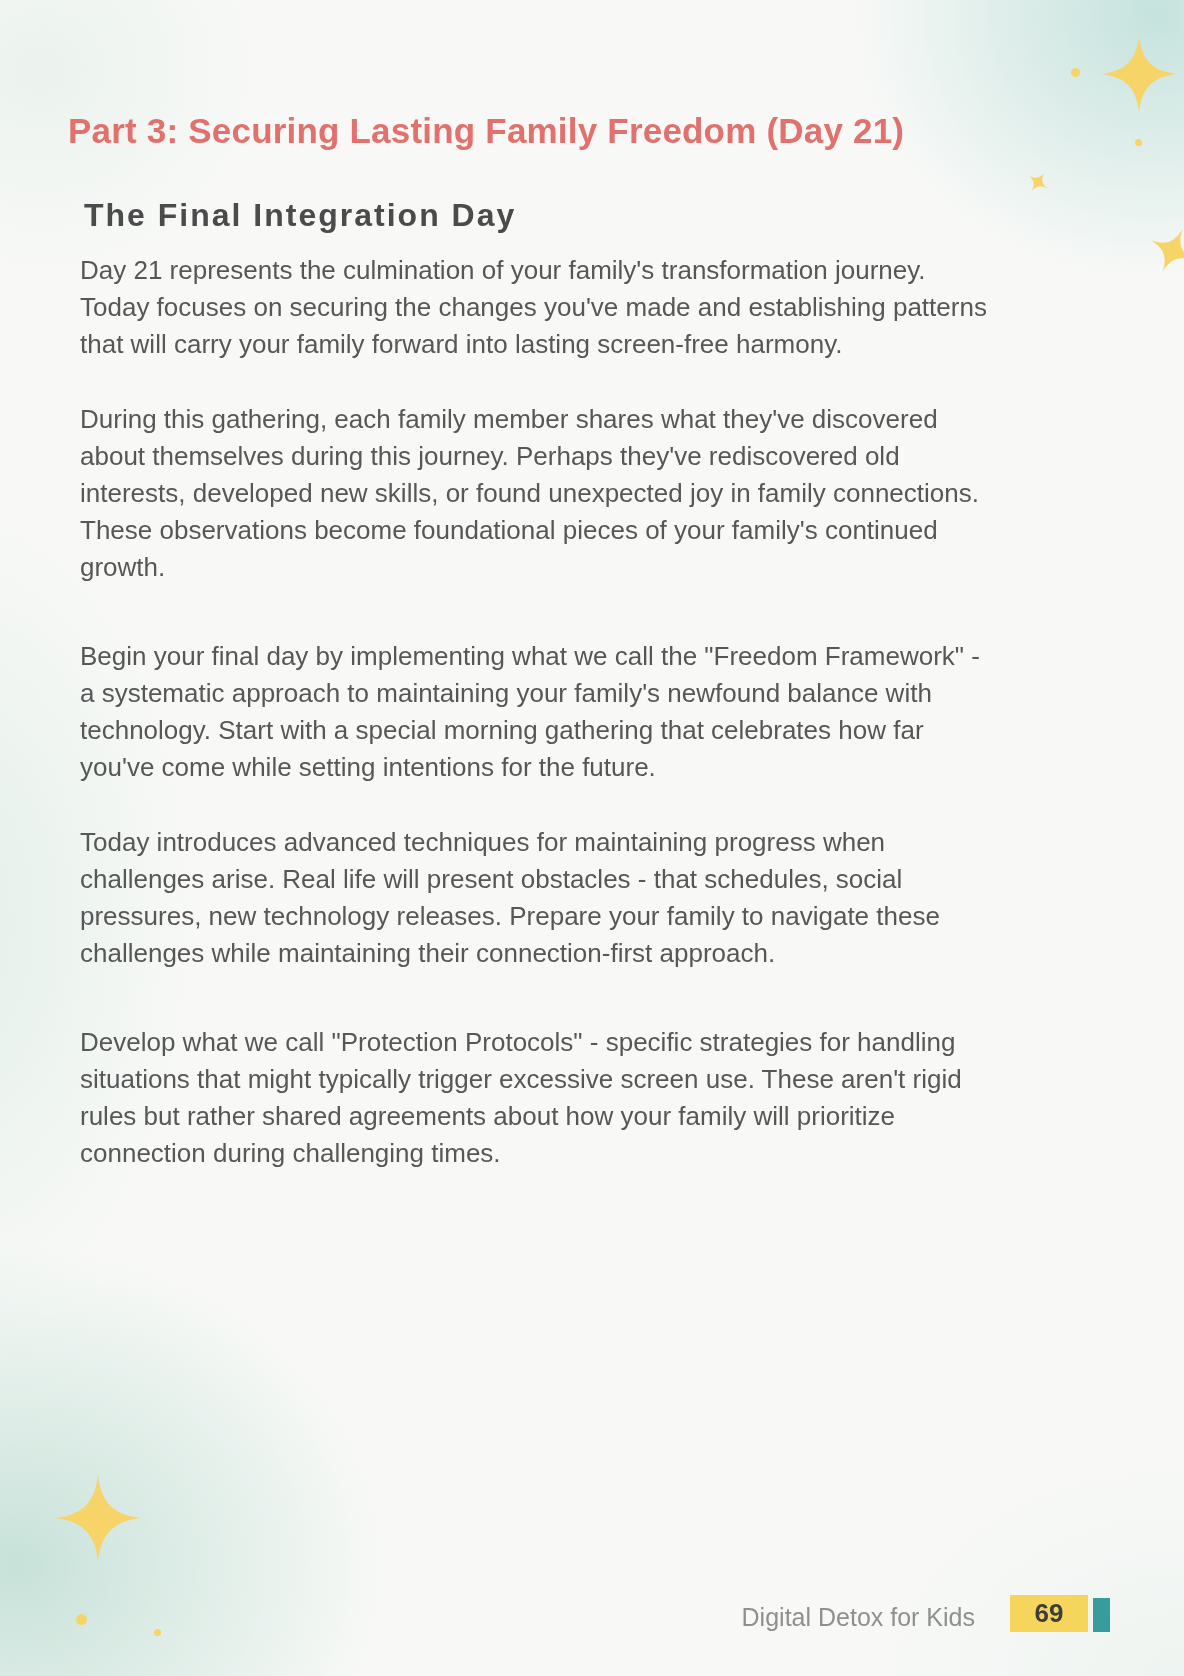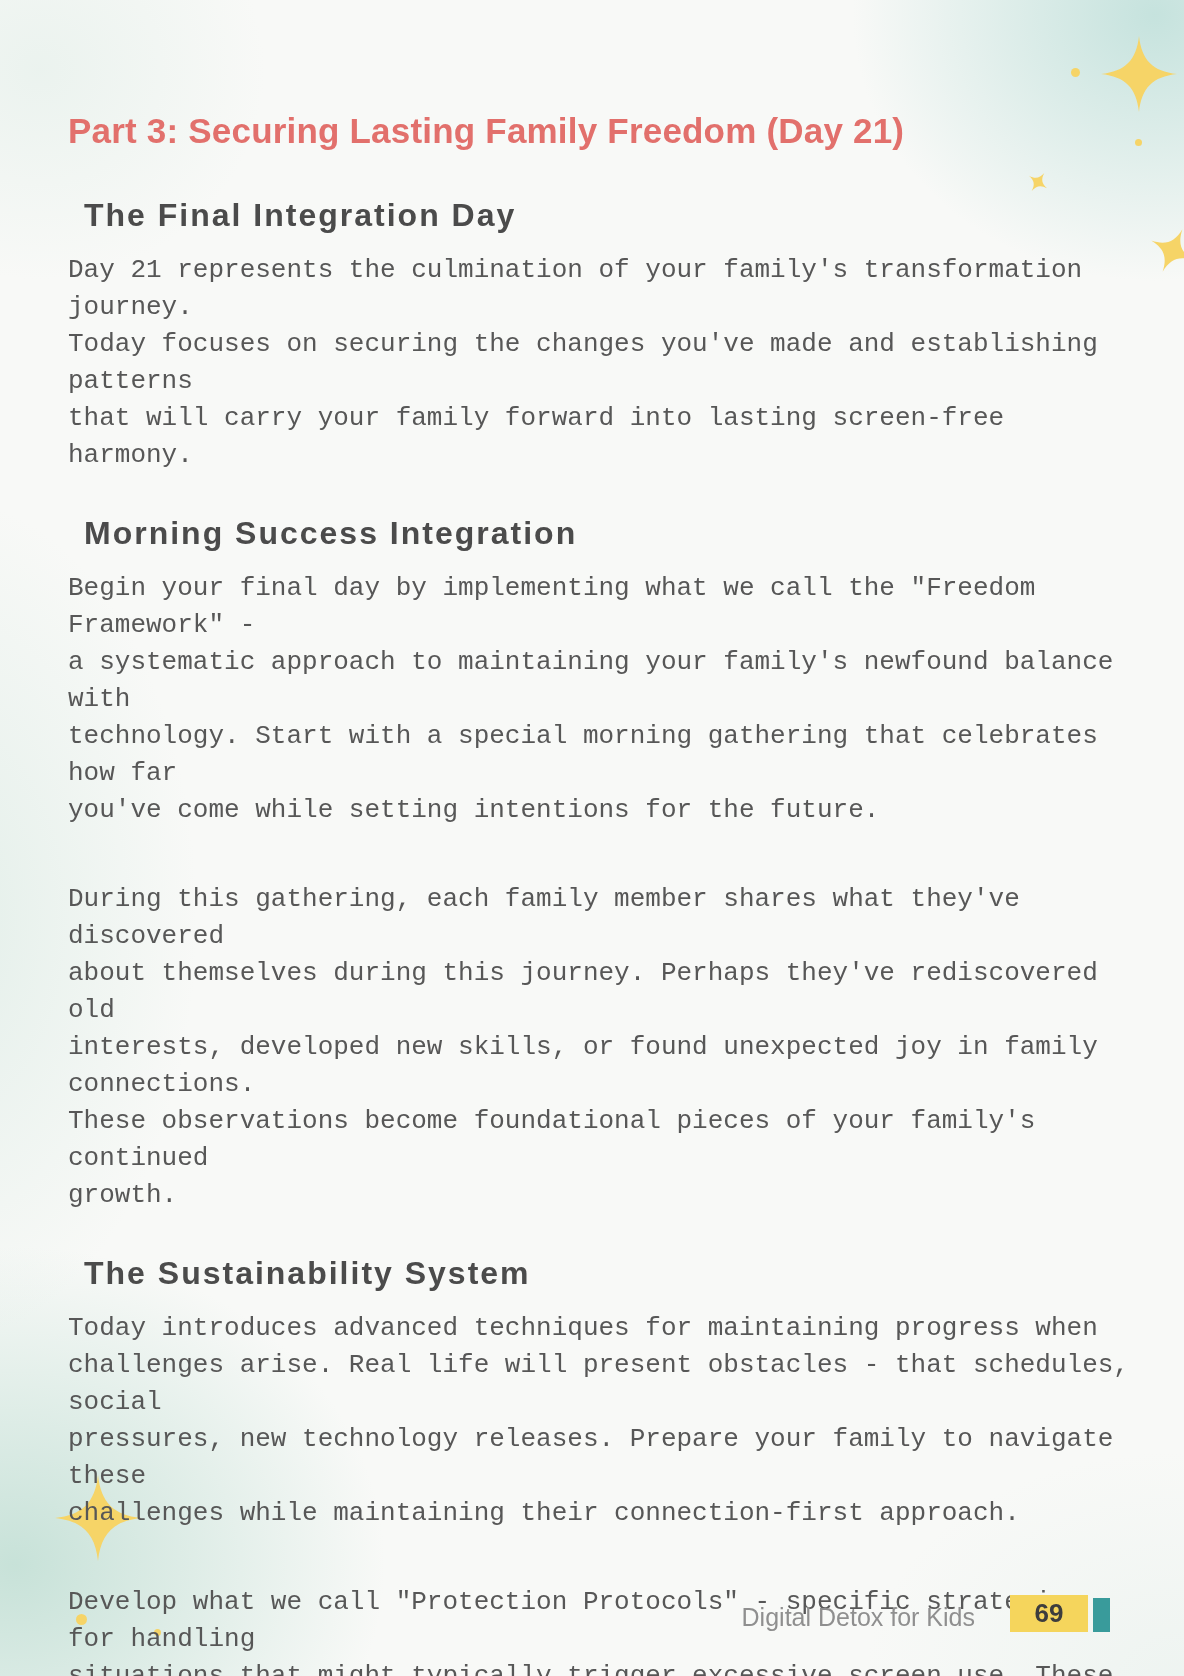--- a/index.html
+++ b/index.html
@@ -24,25 +24,24 @@
     color:var(--accent-red,#e2706c);
     letter-spacing:.2px;
   }
   h2{
     margin:0 0 16px 16px;
     font-size:32px;line-height:42px;font-weight:bold;
     letter-spacing:2px;
     color:var(--heading-gray,#4b4b4b);
   }
   p{
-    margin:0;
+    margin:12px;
     font-size:26px;line-height:37px;
     color:var(--body-gray,#575757);
     white-space:pre-line;
-    font-family:Liberation Mono, monospace;
   }
   p + p{margin-top:52px;}
   section{margin-bottom:38px;}
 
   
   .sparkle{position:absolute;pointer-events:none;}
   .sparkle svg{display:block;width:100%;height:100%;}
   .sparkle path{fill:var(--sparkle-yellow,#f6d467);}
   .spark-dot{position:absolute;border-radius:50%;background:var(--sparkle-yellow,#f6d467);pointer-events:none;}
 
@@ -92,34 +91,32 @@
     <h1>Part 3: Securing Lasting Family Freedom (Day 21)</h1>
 
     <section>
       <h2>The Final Integration Day</h2>
       <p>Day 21 represents the culmination of your family's transformation journey.
 Today focuses on securing the changes you've made and establishing patterns
 that will carry your family forward into lasting screen-free harmony.</p>
     </section>
 
     <section>
-      <h2>Morning Success Integration</h2>
-      <p>Begin your final day by implementing what we call the "Freedom Framework" -
-a systematic approach to maintaining your family's newfound balance with
-technology. Start with a special morning gathering that celebrates how far
-you've come while setting intentions for the future.</p>
       <p>During this gathering, each family member shares what they've discovered
 about themselves during this journey. Perhaps they've rediscovered old
 interests, developed new skills, or found unexpected joy in family connections.
 These observations become foundational pieces of your family's continued
 growth.</p>
+      <p>Begin your final day by implementing what we call the "Freedom Framework" -
+a systematic approach to maintaining your family's newfound balance with
+technology. Start with a special morning gathering that celebrates how far
+you've come while setting intentions for the future.</p>
     </section>
 
     <section>
-      <h2>The Sustainability System</h2>
       <p>Today introduces advanced techniques for maintaining progress when
 challenges arise. Real life will present obstacles - that schedules, social
 pressures, new technology releases. Prepare your family to navigate these
 challenges while maintaining their connection-first approach.</p>
       <p>Develop what we call "Protection Protocols" - specific strategies for handling
 situations that might typically trigger excessive screen use. These aren't rigid
 rules but rather shared agreements about how your family will prioritize
 connection during challenging times.</p>
     </section>
   </main>

